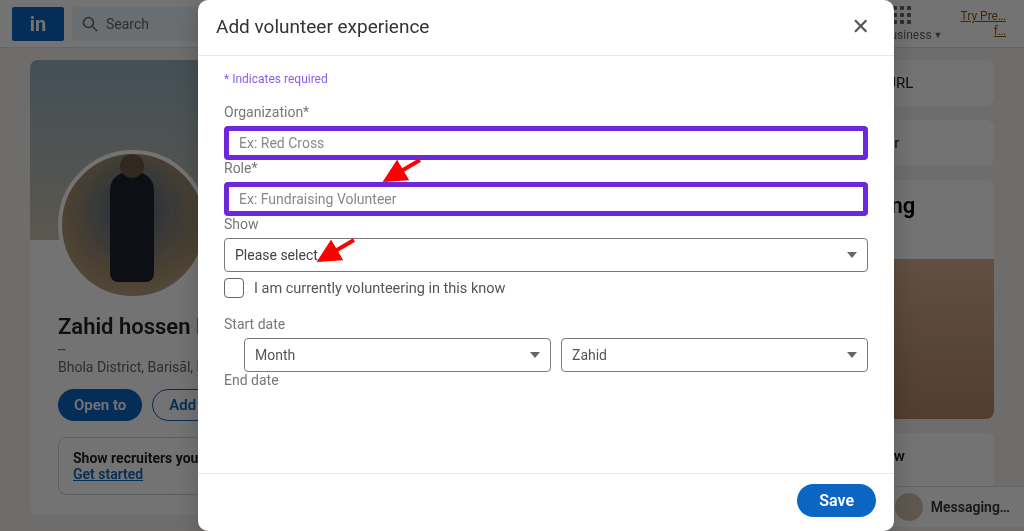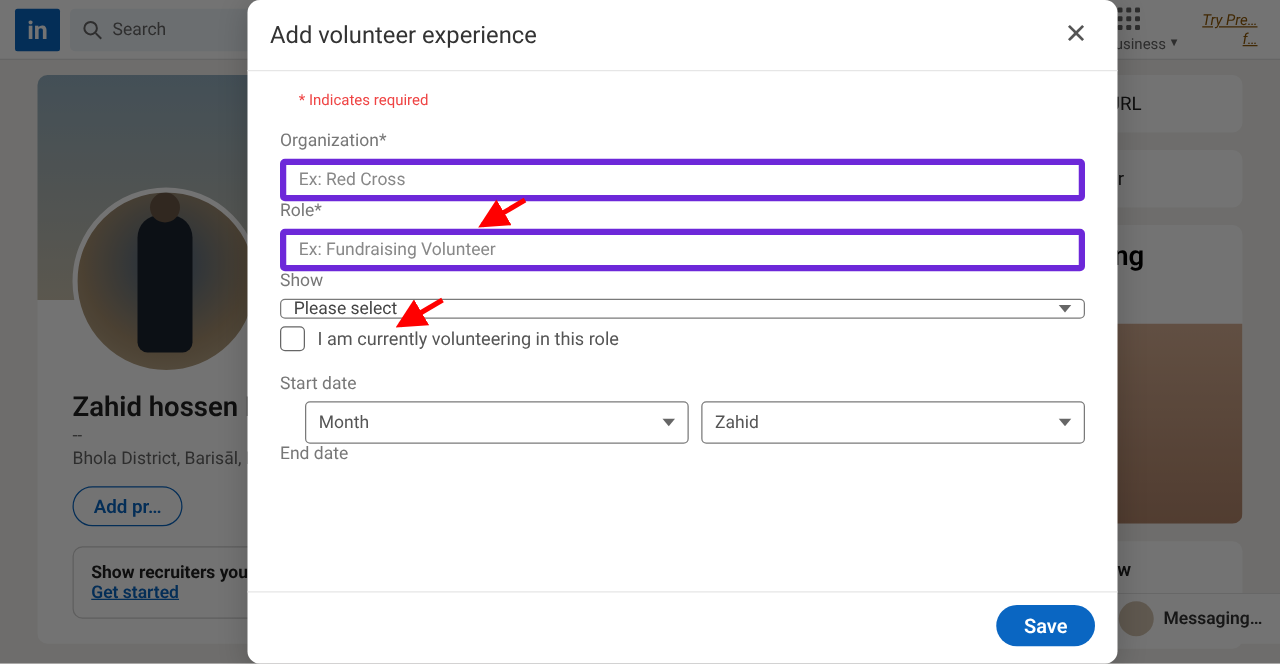--- a/index.html
+++ b/index.html
@@ -1,20 +1,20 @@
 <!DOCTYPE html>
 <html><head>
 <meta charset="utf-8">
 <style>
   * { box-sizing: border-box; margin: 0; padding: 0; font-family: -apple-system, BlinkMacSystemFont, "Segoe UI", Roboto, Helvetica, Arial, sans-serif; }
   body { width: 1024px; height: 531px; overflow: hidden; position: relative; background: #f3f2ef; }
 
   
   .header { height: 48px; background: #fff; border-bottom: 1px solid #e0e0e0; display: flex; align-items: center; padding: 0 12px; gap: 8px; }
-  .logo { width: 36px; height: 34px; background: #0a66c2; color: #fff; font-weight: 700; font-size: 20px; display: flex; align-items: center; justify-content: center; border-radius: 2px; }
+  .logo { width: 52px; height: 34px; background: #0a66c2; color: #fff; font-weight: 700; font-size: 20px; display: flex; align-items: center; justify-content: center; border-radius: 2px; }
   .search-box { background: #eef3f8; border-radius: 4px; height: 34px; width: 260px; display: flex; align-items: center; padding: 0 10px; color: #666; font-size: 14px; gap: 8px; }
   .search-icon-svg { width: 16px; height: 16px; }
   .right-nav { margin-left: auto; display: flex; align-items: center; gap: 18px; padding-right: 6px; }
   .apps-icon { width: 20px; height: 20px; display: grid; grid-template-columns: repeat(3,4px); grid-template-rows: repeat(3,4px); gap: 3px; }
   .apps-icon div { background: #666; border-radius: 1px; }
   .biz { font-size: 12px; color: #666; display: flex; align-items: center; gap: 2px; }
   .try { font-size: 12px; color: #915907; text-decoration: underline; text-align: right; line-height: 1.2; }
 
   
   .page { position: absolute; top: 48px; left: 0; right: 0; bottom: 0; display: flex; gap: 20px; padding: 12px 30px; }
@@ -53,44 +53,44 @@
   .modal-title { font-size: 19px; color: #333; }
   .close { margin-left: auto; font-size: 22px; color: #555; cursor: pointer; padding: 2px 6px; }
 
   .modal-body-wrap { position: relative; flex: 1; overflow: hidden; }
   .modal-body { position: absolute; inset: 0; overflow-y: auto; padding: 16px 26px 4px 26px; }
   
   .modal-body::-webkit-scrollbar { width: 12px; }
   .modal-body::-webkit-scrollbar-track { background: #f0f0f0; }
   .modal-body::-webkit-scrollbar-thumb { background: #c2c2c2; border-radius: 6px; }
 
-  .req-note { font-size: 12px; color: #ef4444; margin-bottom: 18px; margin-left: 15px; }
+  .req-note { font-size: 12px; color: #8b5cf6; margin-bottom: 18px; }
   .form-group { }
   .lbl { font-size: 14px; color: #777; margin-bottom: 6px; display: block; }
   .txt-input { width: 100%; height: 34px; border: 5px solid #6d28d9; border-radius: 4px; padding: 0 10px; font-size: 14px; color: #333; }
   .txt-input::placeholder { color: #888; }
 
-  .select-like { width: 100%; height: 16px; border: 1px solid #7a7a7a; border-radius: 4px; padding: 0 10px; font-size: 14px; color: #444; display: flex; align-items: center; justify-content: space-between; cursor: pointer; }
+  .select-like { width: 100%; height: 34px; border: 1px solid #7a7a7a; border-radius: 4px; padding: 0 10px; font-size: 14px; color: #444; display: flex; align-items: center; justify-content: space-between; cursor: pointer; }
   .chev { width: 0; height: 0; border-left: 5px solid transparent; border-right: 5px solid transparent; border-top: 6px solid #666; }
 
   .check-row { display: flex; align-items: center; gap: 10px; margin: 6px 0 18px; }
   .checkbox { width: 20px; height: 20px; border: 1.5px solid #666; border-radius: 4px; cursor: pointer; }
   .check-label { font-size: 14.5px; color: #555; }
 
   .date-row { display: flex; gap: 10px; padding-left: 20px; }
   .date-sel { flex: 1; height: 34px; border: 1px solid #7a7a7a; border-radius: 4px; padding: 0 10px; font-size: 14px; color: #555; display: flex; align-items: center; justify-content: space-between; cursor: pointer; }
 
   .modal-foot { border-top: 1px solid #e6e6e6; padding: 10px 18px 14px; display: flex; justify-content: flex-end; }
   .save-btn { background: #0a66c2; color: #fff; border: none; border-radius: 20px; padding: 7px 22px; font-size: 16px; font-weight: 600; cursor: pointer; }
 
   
   .arrow { position: absolute; width: 44px; height: 30px; pointer-events: none; }
   .arrow svg { width: 100%; height: 100%; }
 
-  .messaging { position: absolute; right: 0; bottom: 16px; background: #fff; border-top-left-radius: 8px; border-top-right-radius: 0; border: 1px solid #ddd; border-right: none; border-bottom: none; padding: 6px 14px 6px 10px; font-size: 14px; font-weight: 600; color: #333; display: flex; align-items: center; gap: 8px; }
+  .messaging { position: absolute; right: 0; bottom: 4px; background: #fff; border-top-left-radius: 8px; border-top-right-radius: 0; border: 1px solid #ddd; border-right: none; border-bottom: none; padding: 6px 14px 6px 10px; font-size: 14px; font-weight: 600; color: #333; display: flex; align-items: center; gap: 8px; }
   .msg-avatar { width: 28px; height: 28px; border-radius: 50%; background: #d3c4b0; }
 </style>
 </head>
 <body>
 
 <div class="header">
   <div class="logo">in</div>
   <div class="search-box">
     <svg class="search-icon-svg" viewBox="0 0 16 16">
         <circle cx="6.5" cy="6.5" r="5" fill="none" stroke="#666" stroke-width="1.6"></circle>
@@ -109,37 +109,38 @@
           <div></div>
           <div></div>
           <div></div>
           <div></div>
         </div>
       <div class="biz">
           <span>For Business</span>
           <span style="font-size:9px">▼</span>
         </div>
     </div>
-    <div class="try" style="white-space:pre-line;font-style:italic;">Try Pre…
+    <div class="try" style="white-space:pre-line;">Try Pre…
 f…</div>
   </div>
 </div>
 
 <div class="page">
   <div class="left-col">
     <div class="cover">
       <div class="avatar">
           <div class="person"></div>
         </div>
     </div>
     <div class="profile-body">
       <div class="name">Zahid hossen M…</div>
       <div class="sub">--</div>
       <div class="loc">Bhola District, Barisāl, Bang…</div>
       <div class="chips">
+        <div class="chip-primary">Open to</div>
         <div class="chip-outline">Add pr…</div>
       </div>
       <div class="promo">
         <b>Show recruiters you're o…</b><span> control who sees this.</span><br>
         <a href="#">Get started</a>
       </div>
     </div>
   </div>
   <div class="right-col">
     <div class="card">…rofile &amp; URL</div>
@@ -190,21 +191,21 @@
       <div class="form-group">
         <span class="lbl">Show</span>
         <div class="select-like">
           <span>Please select</span>
           <span class="chev"></span>
         </div>
       </div>
 
       <div class="check-row">
         <div class="checkbox"></div>
-        <span class="check-label">I am currently volunteering in this role</span>
+        <span class="check-label">I am currently volunteering in this know</span>
       </div>
 
       <div class="form-group">
         <span class="lbl">Start date</span>
         <div class="date-row">
           <div class="date-sel">
             <span>Month</span>
             <span class="chev"></span>
           </div>
           <div class="date-sel">

